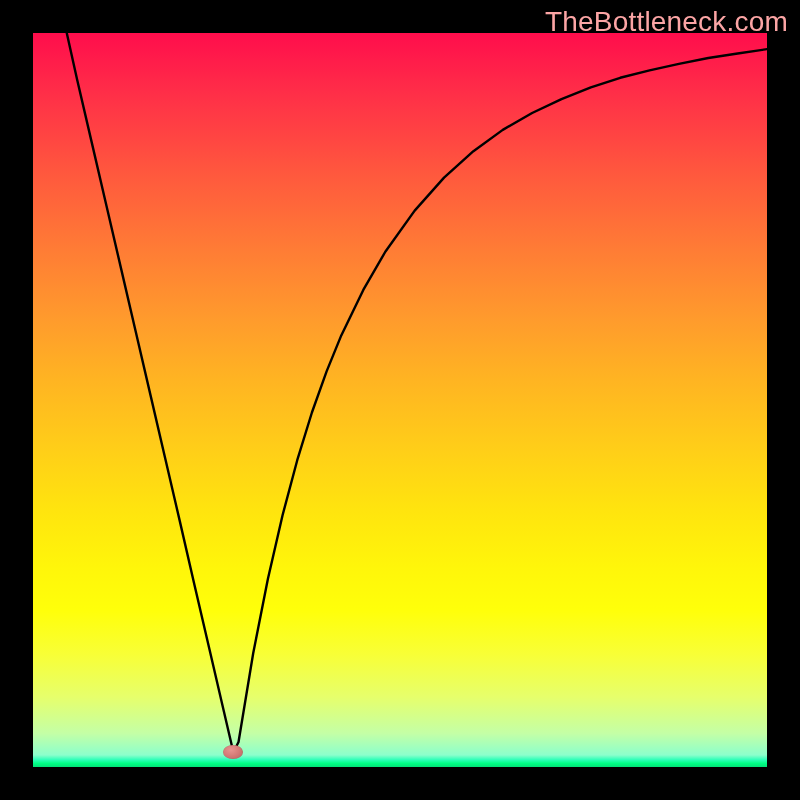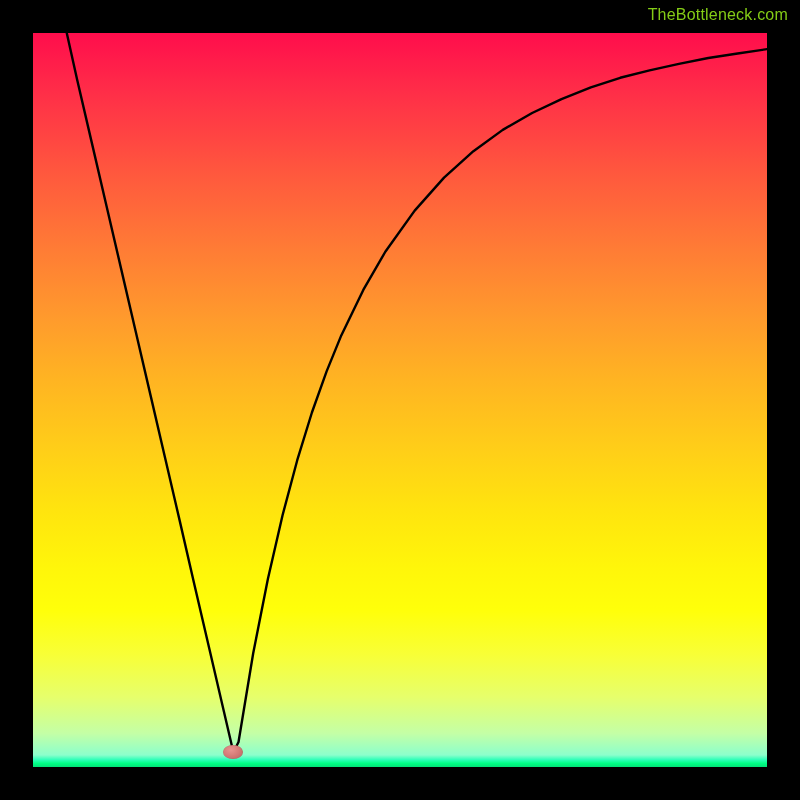--- a/index.html
+++ b/index.html
@@ -66,22 +66,22 @@
       #8cffcc 0%,
       #2dffb8 40%,
       #00ff84 70%,
       #03e27a 100%
     );
   }
   .watermark {
     position: absolute;
     top: 6px;
     right: 12px;
-    color: #84cc16;
-    font-size: 16px;
+    color: #fca5a5;
+    font-size: 28px;
     font-weight: 500;
     letter-spacing: 0.2px;
   }
   svg.curve {
     position: absolute;
     top: 0;
     left: 0;
   }
   .marker {
     position: absolute;

